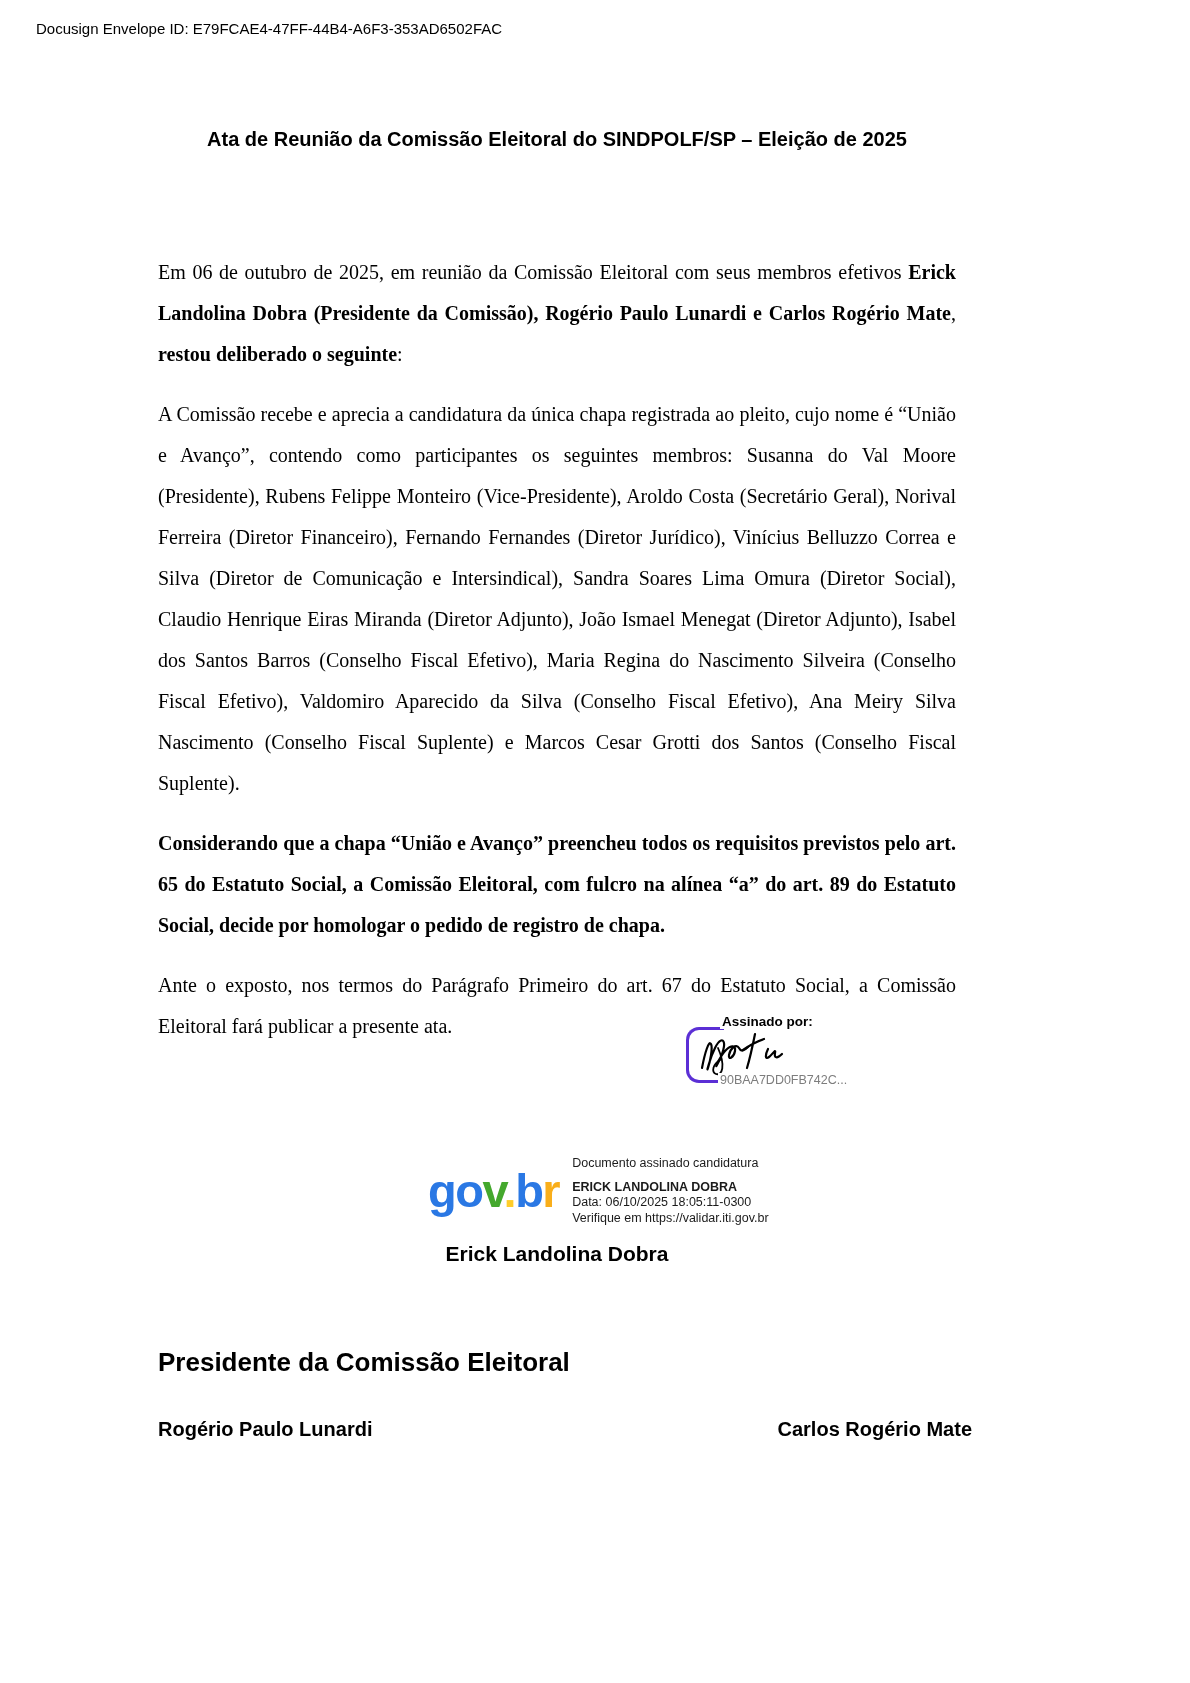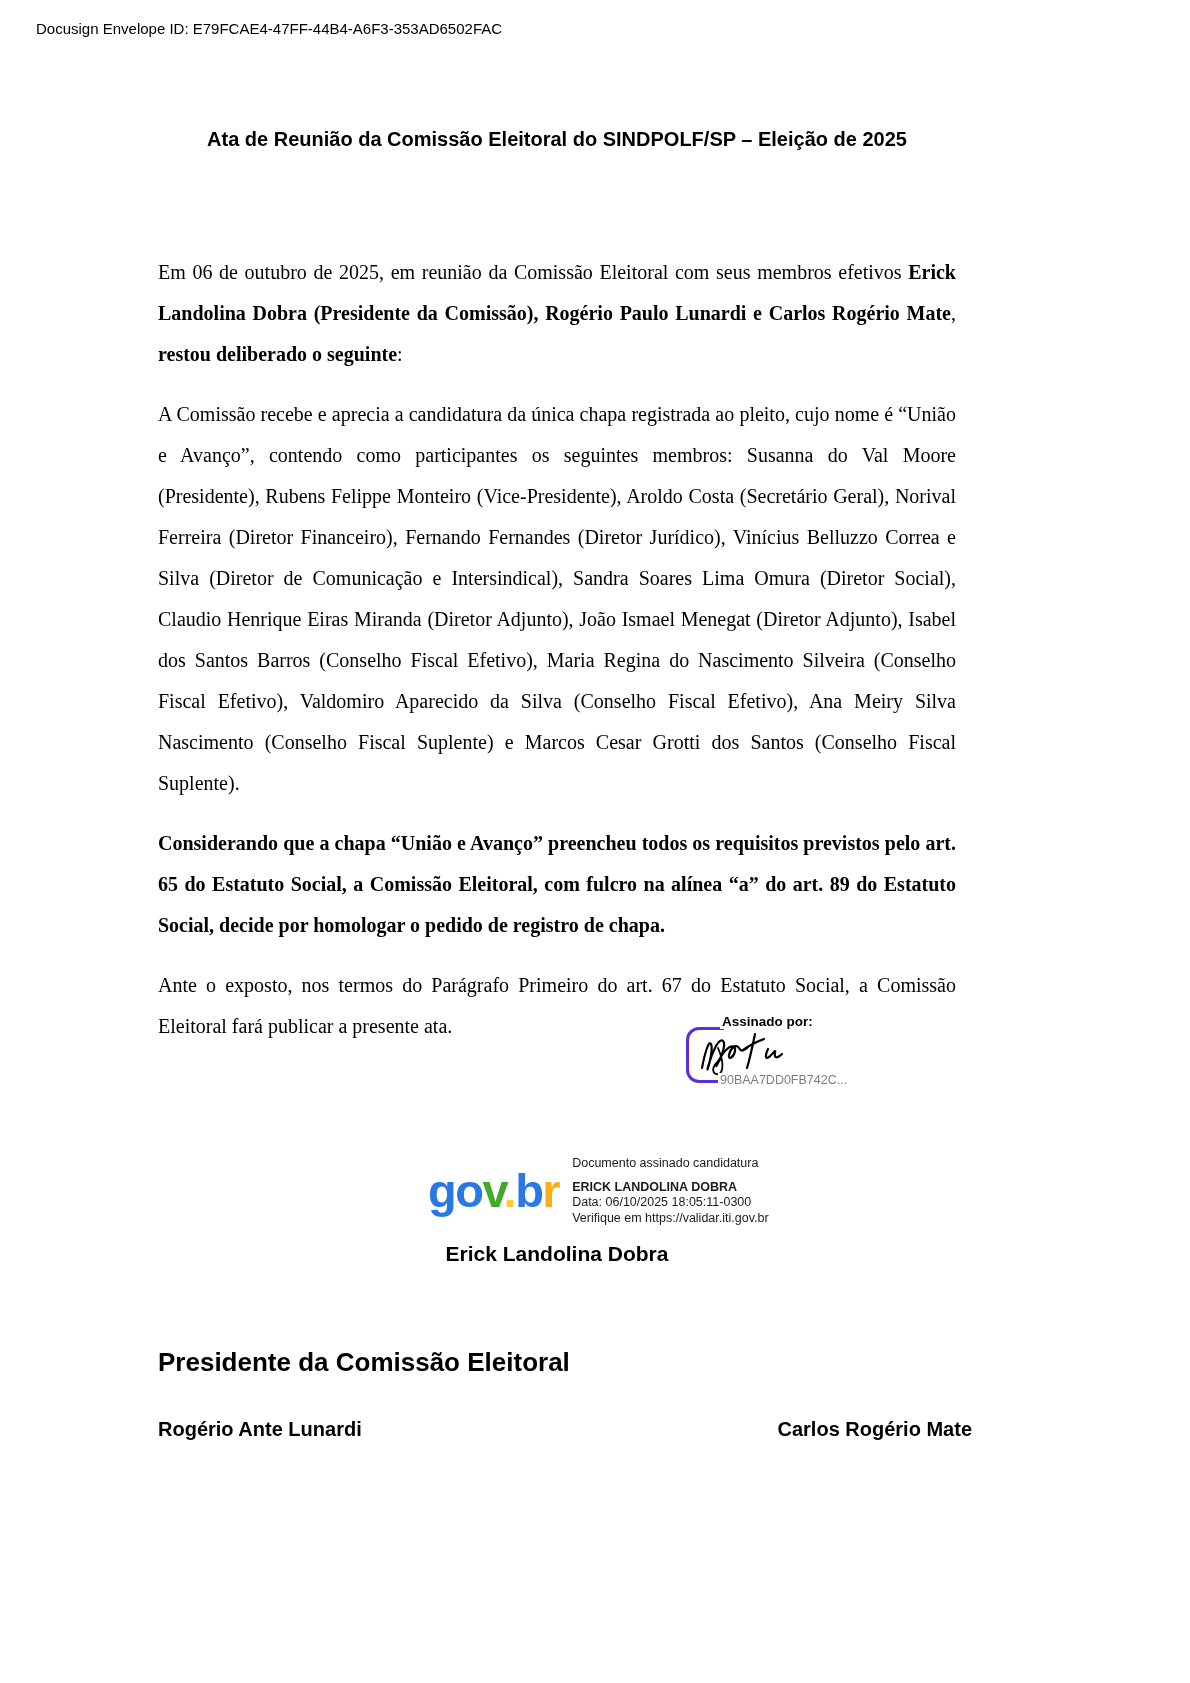--- a/index.html
+++ b/index.html
@@ -181,17 +181,17 @@
       <div>Data: 06/10/2025 18:05:11-0300</div>
       <div>Verifique em https://validar.iti.gov.br</div>
     </div>
   </div>
 
   <div class="sig-name-center">Erick Landolina Dobra</div>
 
   <div class="sig-role-center">Presidente da Comissão Eleitoral</div>
 
   <div class="sig-row">
-    <span>Rogério Ante Lunardi</span>
+    <span>Rogério Paulo Lunardi</span>
     <span>Carlos Rogério Mate</span>
   </div>
 
 </div>
 
 </body></html>

